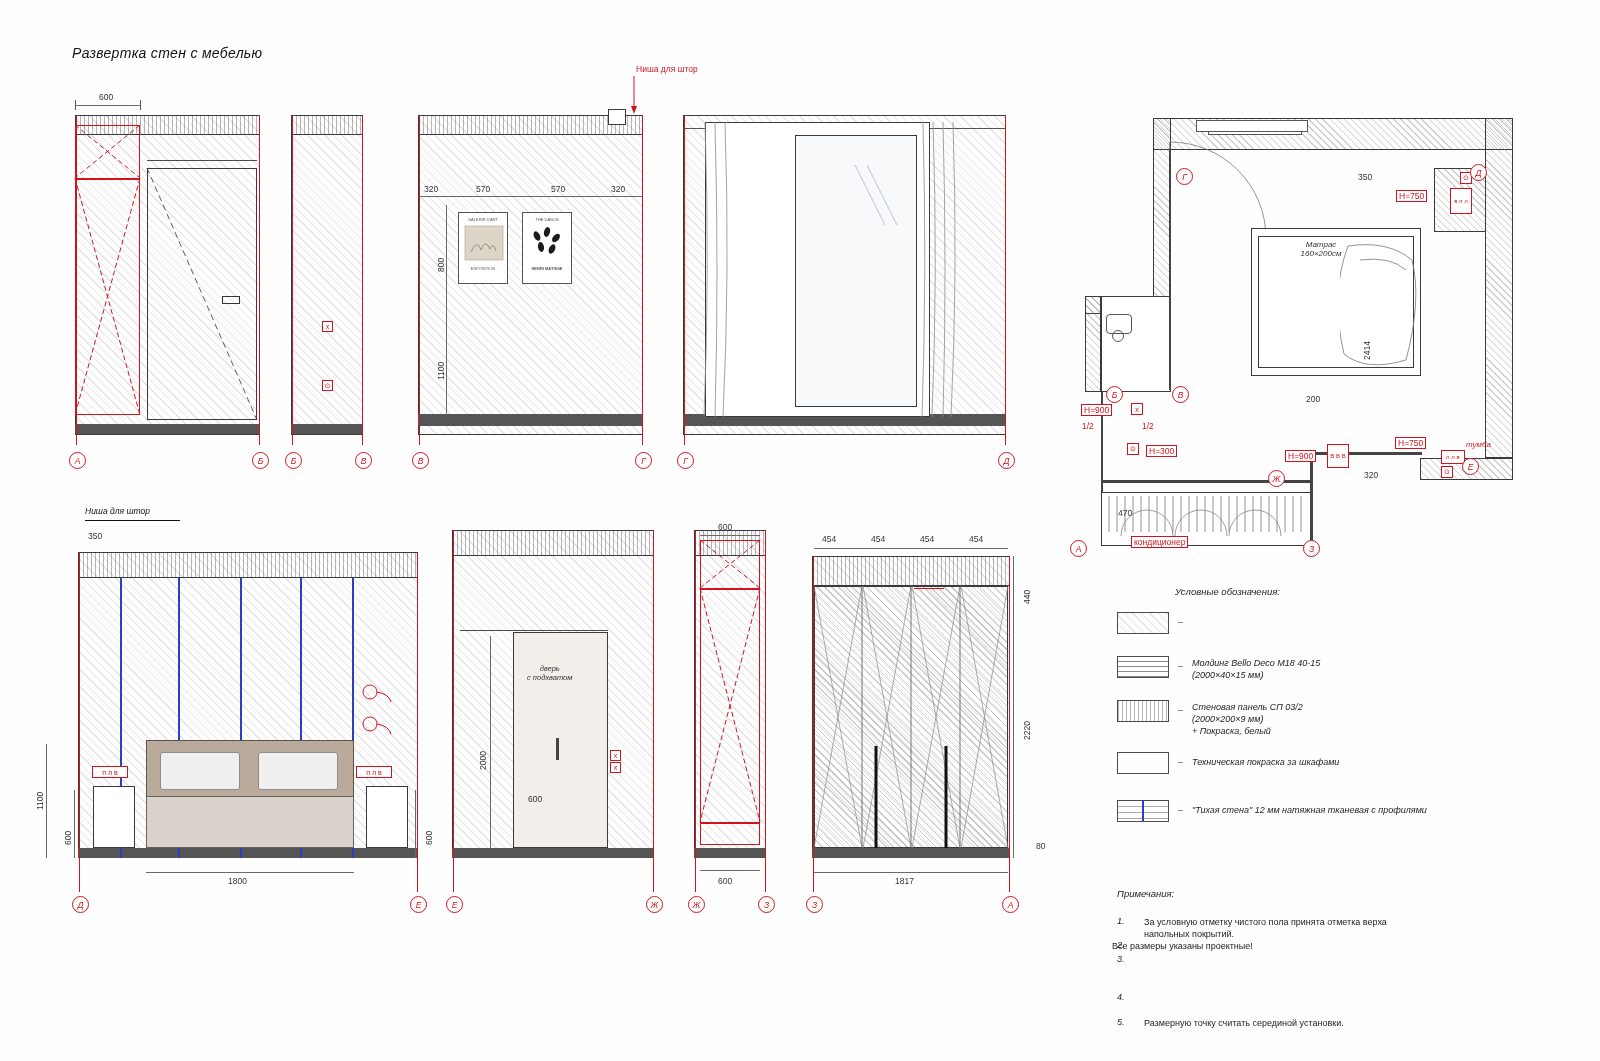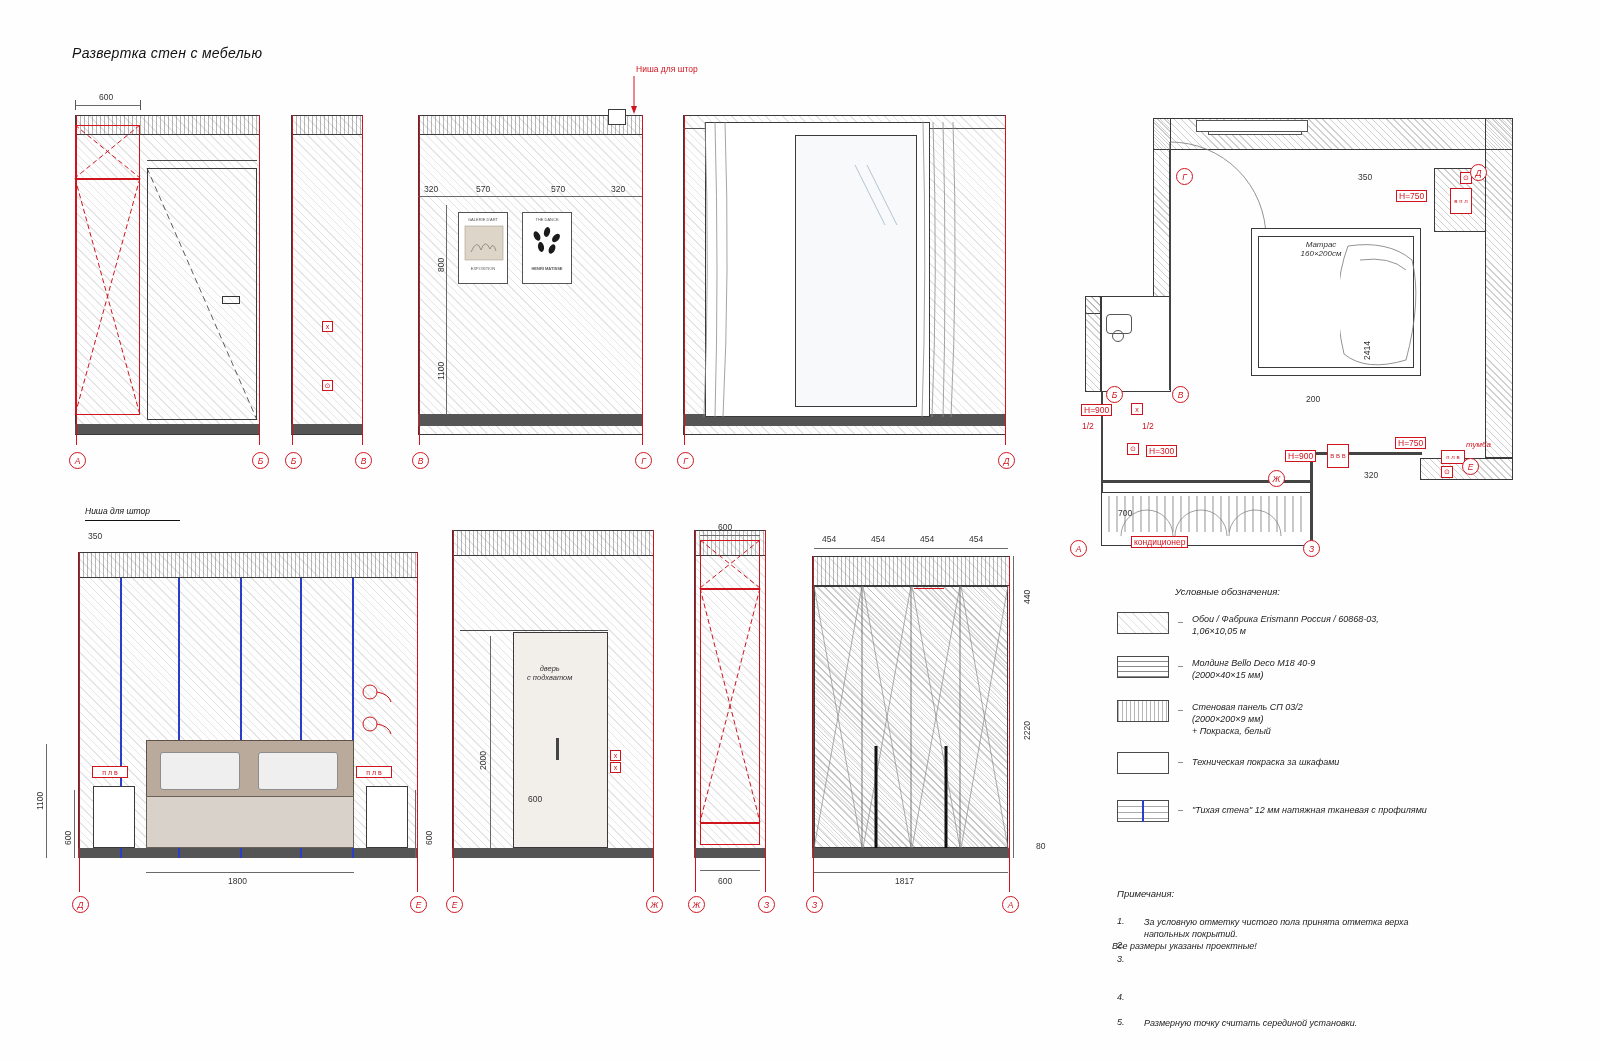--- a/index.html
+++ b/index.html
@@ -20,21 +20,21 @@
   .blueline{position:absolute;background:#2b3ec9;}
   .axis{position:absolute;width:15px;height:15px;border:1px solid #d0141e;border-radius:50%;color:#d0141e;font-size:8.5px;display:flex;align-items:center;justify-content:center;background:#fff;font-style:italic;}
   .tick{position:absolute;background:#d0141e;width:1px;}
   .dimline{position:absolute;background:#6a6a6a;height:1px;}
   .dimlinev{position:absolute;background:#6a6a6a;width:1px;}
   .redbox{position:absolute;border:1px solid #d0141e;color:#d0141e;font-size:7px;display:flex;align-items:center;justify-content:center;background:#fff;box-sizing:border-box;}
   .redtxt{position:absolute;color:#d0141e;font-size:8.5px;white-space:nowrap;}
   .leg-title{position:absolute;font-size:9.5px;font-style:italic;color:#222;}
   .leg-item{position:absolute;font-size:9px;font-style:italic;color:#222;line-height:12px;white-space:pre-line;}
   .leg-sw{position:absolute;border:1px solid #4a4a4a;box-sizing:border-box;}
-  .note{position:absolute;font-size:9px;font-style:italic;color:#222;line-height:12px;white-space:pre-line;}
+  .note{position:absolute;font-size:9px;color:#222;line-height:12px;white-space:pre-line;}
   .notenum{position:absolute;font-size:9px;font-style:italic;color:#222;}
   .poster{position:absolute;border:1px solid #555;background:#fff;box-sizing:border-box;overflow:hidden;}
   .poster .cap{font-size:4px;color:#555;text-align:center;display:block;}
   .bedhdr{position:absolute;background:#b9aa9c;border:1px solid #5d5248;box-sizing:border-box;}
   .pillow{position:absolute;background:#efefef;border:1px solid #8d8d8d;border-radius:3px;box-sizing:border-box;}
   .matt{position:absolute;background:#d8d2cb;border:1px solid #6a6159;box-sizing:border-box;}
   .plantxt{position:absolute;font-size:8px;color:#333;font-style:italic;text-align:center;}
 </style>
 </head>
 <body>
@@ -373,40 +373,38 @@
   <div class="redbox" style="left:1441px;top:450px;width:24px;height:14px;">
       <span style="font-size:6px">п л в</span>
     </div>
   <div class="redbox" style="left:1441px;top:466px;width:12px;height:12px;">⊙</div>
   <div class="redtxt" style="left:1131px;top:536px;border:1px solid #d0141e;padding:0 2px;background:#fff;">кондиционер</div>
   <div class="plantxt" style="left:1466px;top:440px;color:#d0141e;">тумба</div>
   <div class="dim" style="left:1358px;top:172px;">350</div>
   <div class="dimv" style="left:1362px;top:360px;">2414</div>
   <div class="dim" style="left:1306px;top:394px;">200</div>
   <div class="dim" style="left:1364px;top:470px;">320</div>
-  <div class="dim" style="left:1118px;top:508px;">700</div>
+  <div class="dim" style="left:1118px;top:508px;">470</div>
   <div class="axis" style="left:1176px;top:168px;">Г</div>
   <div class="axis" style="left:1470px;top:164px;">Д</div>
   <div class="axis" style="left:1106px;top:386px;">Б</div>
   <div class="axis" style="left:1172px;top:386px;">В</div>
   <div class="axis" style="left:1268px;top:470px;">Ж</div>
   <div class="axis" style="left:1462px;top:458px;">Е</div>
   <div class="axis" style="left:1070px;top:540px;">А</div>
   <div class="axis" style="left:1303px;top:540px;">З</div>
 
   <div class="leg-title" style="left:1175px;top:586px;">Условные обозначения:</div>
 
   <div class="leg-sw wallfill" style="left:1117px;top:612px;width:52px;height:22px;"></div>
   <div class="leg-item" style="left:1178px;top:616px;">–</div>
-  <div class="leg-item" style="left:1192px;top:613px;width:330px;">Обои / Фабрика Erismann Россия / 60868-03,
-1,06×10,05 м</div>
 
   <div class="leg-sw" style="left:1117px;top:656px;width:52px;height:22px;background:repeating-linear-gradient(180deg,#fff 0 4px,#888 4px 5px);"></div>
   <div class="leg-item" style="left:1178px;top:660px;">–</div>
-  <div class="leg-item" style="left:1192px;top:657px;width:330px;">Молдинг Bello Deco M18 40-9
+  <div class="leg-item" style="left:1192px;top:657px;width:330px;">Молдинг Bello Deco M18 40-15
 (2000×40×15 мм)</div>
 
   <div class="leg-sw panelfill" style="left:1117px;top:700px;width:52px;height:22px;"></div>
   <div class="leg-item" style="left:1178px;top:704px;">–</div>
   <div class="leg-item" style="left:1192px;top:701px;width:330px;">Стеновая панель СП 03/2
 (2000×200×9 мм)
 + Покраска, белый</div>
 
   <div class="leg-sw dotfill" style="left:1117px;top:752px;width:52px;height:22px;"></div>
   <div class="leg-item" style="left:1178px;top:756px;">–</div>

